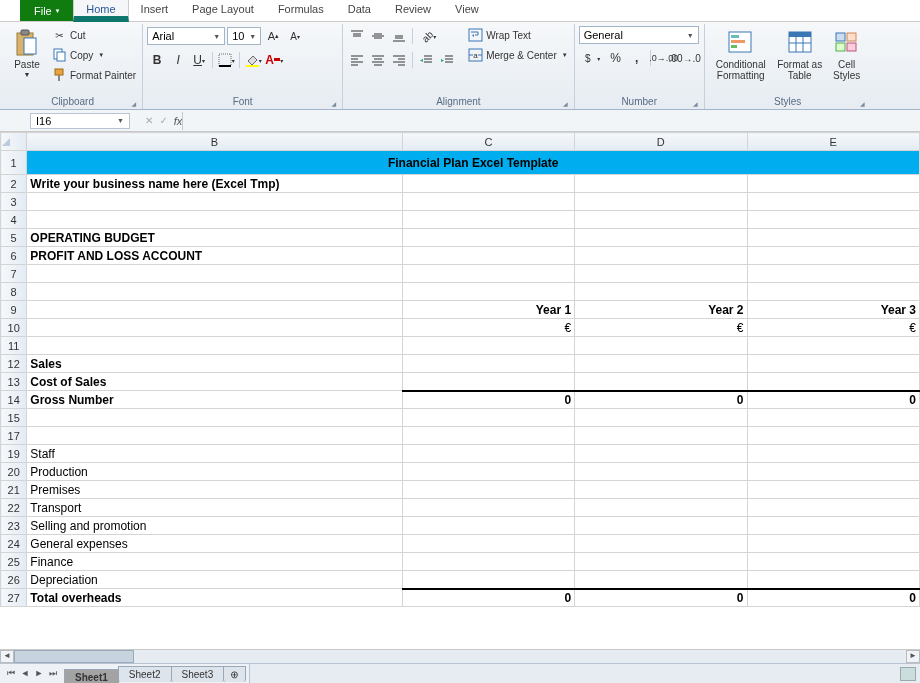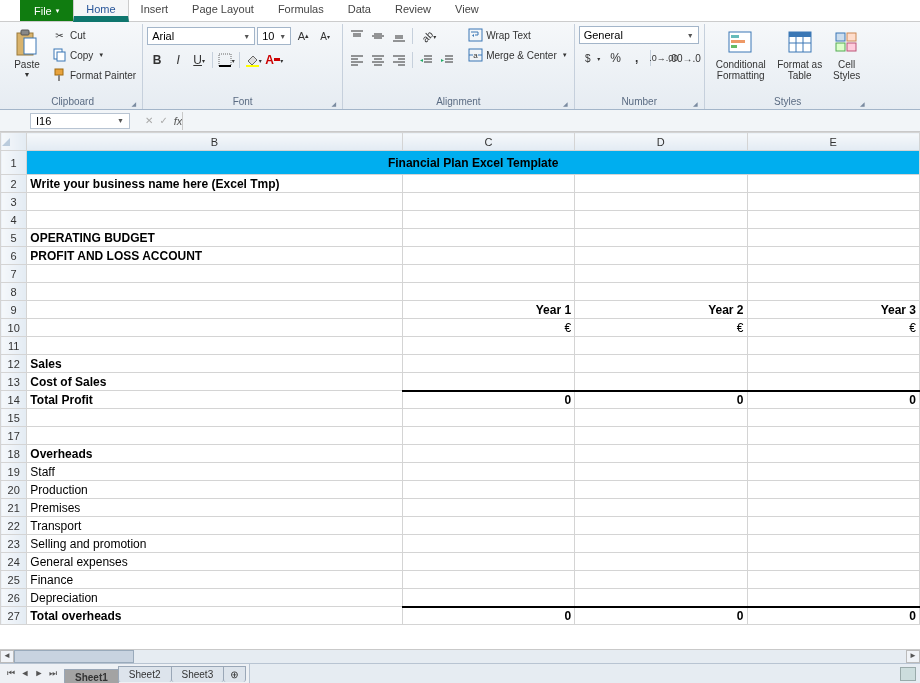--- a/index.html
+++ b/index.html
@@ -131,21 +131,21 @@
           <span>Format Painter</span>
         </div>
       </div>
     </div>
     <div class="group-label">Clipboard</div>
   </div>
 
   <div class="group" style="min-width:200px">
     <div class="group-content" style="flex-direction:column;gap:4px;align-items:stretch">
       <div class="btn-row" style="align-items:center;gap:2px">
-        <div class="sel-box" style="width:108px">
+        <div class="sel-box" style="width:78px">
             <span>Arial</span>
             <span class="arr">▼</span>
           </div>
         <div class="sel-box" style="width:34px">
             <span>10</span>
             <span class="arr">▼</span>
           </div>
         <div class="sq" style="font-size:11px">A<span style="font-size:7px;vertical-align:super">▴</span></div>
         <div class="sq" style="font-size:10px">A<span style="font-size:6px;vertical-align:super">▾</span></div>
       </div>
@@ -474,42 +474,35 @@
         </tr>
         <tr>
           <th class="rowh">13</th>
           <td class="bold">Cost of Sales</td>
           <td class=""></td>
           <td class=""></td>
           <td class=""></td>
         </tr>
         <tr>
           <th class="rowh">14</th>
-          <td class="bold">Total Profit</td>
+          <td class="bold">Gross Number</td>
           <td class="bold right underline-t">0</td>
           <td class="bold right underline-t">0</td>
           <td class="bold right underline-t">0</td>
         </tr>
         <tr>
           <th class="rowh">15</th>
           <td class=""></td>
           <td class=""></td>
           <td class=""></td>
           <td class=""></td>
         </tr>
         <tr>
           <th class="rowh">17</th>
           <td class=""></td>
-          <td class=""></td>
-          <td class=""></td>
-          <td class=""></td>
-        </tr>
-        <tr>
-          <th class="rowh">18</th>
-          <td class="bold">Overheads</td>
           <td class=""></td>
           <td class=""></td>
           <td class=""></td>
         </tr>
         <tr>
           <th class="rowh">19</th>
           <td class="">Staff</td>
           <td class=""></td>
           <td class=""></td>
           <td class=""></td>

